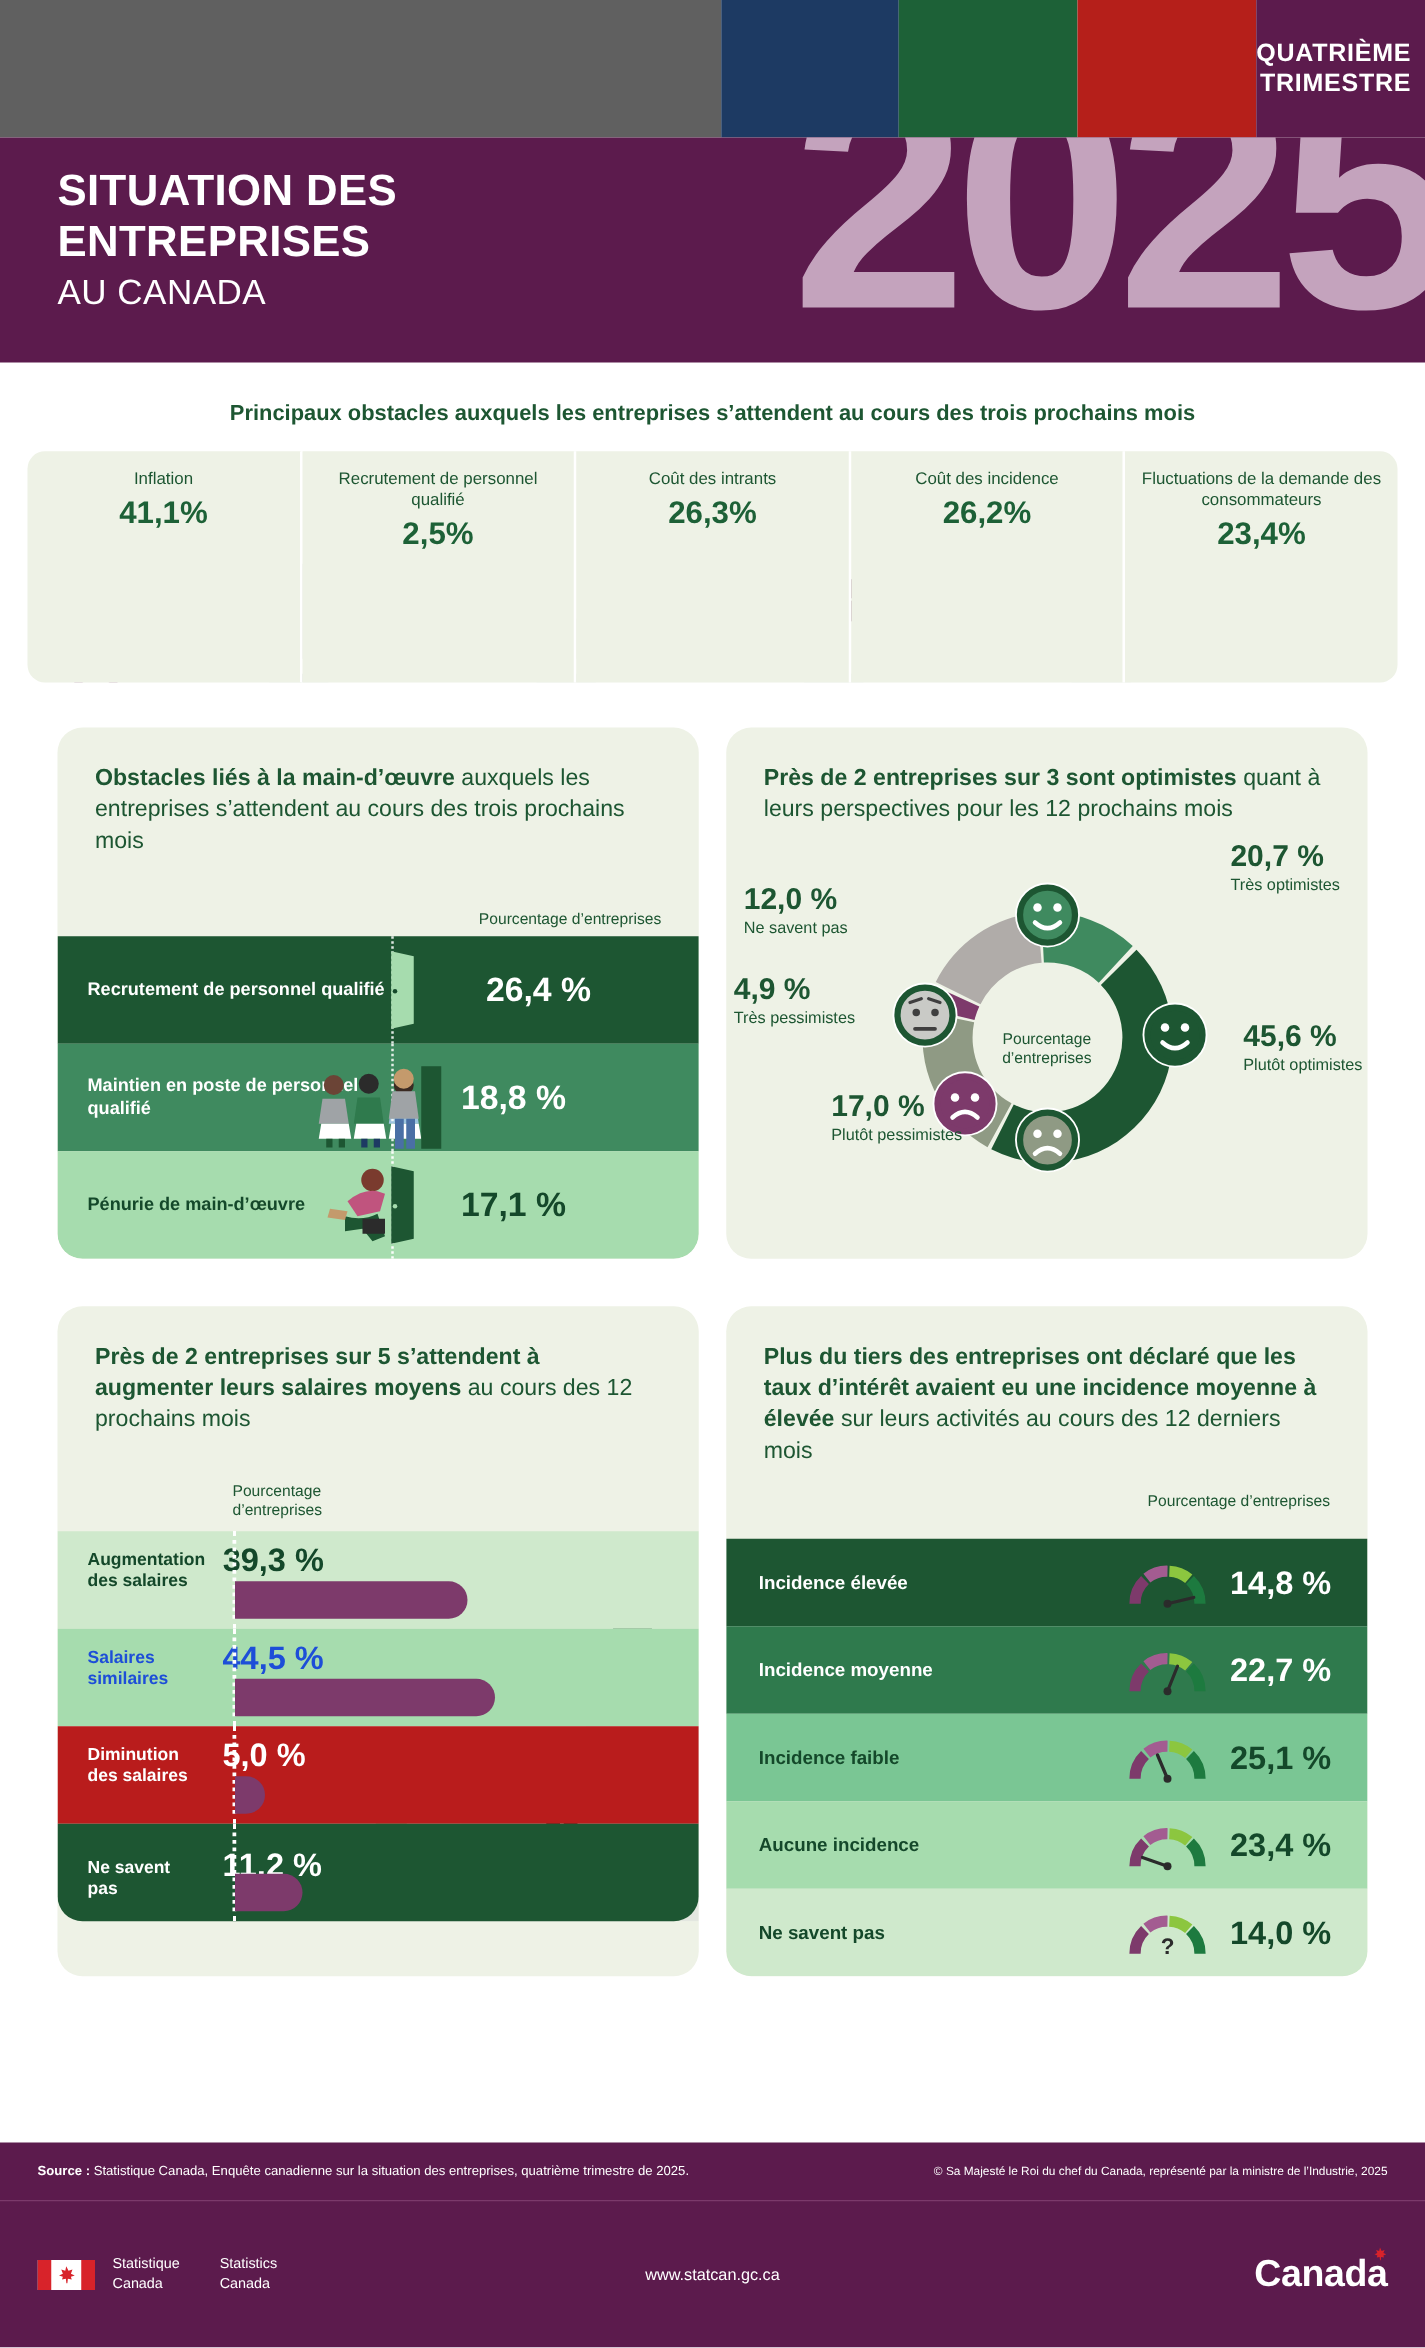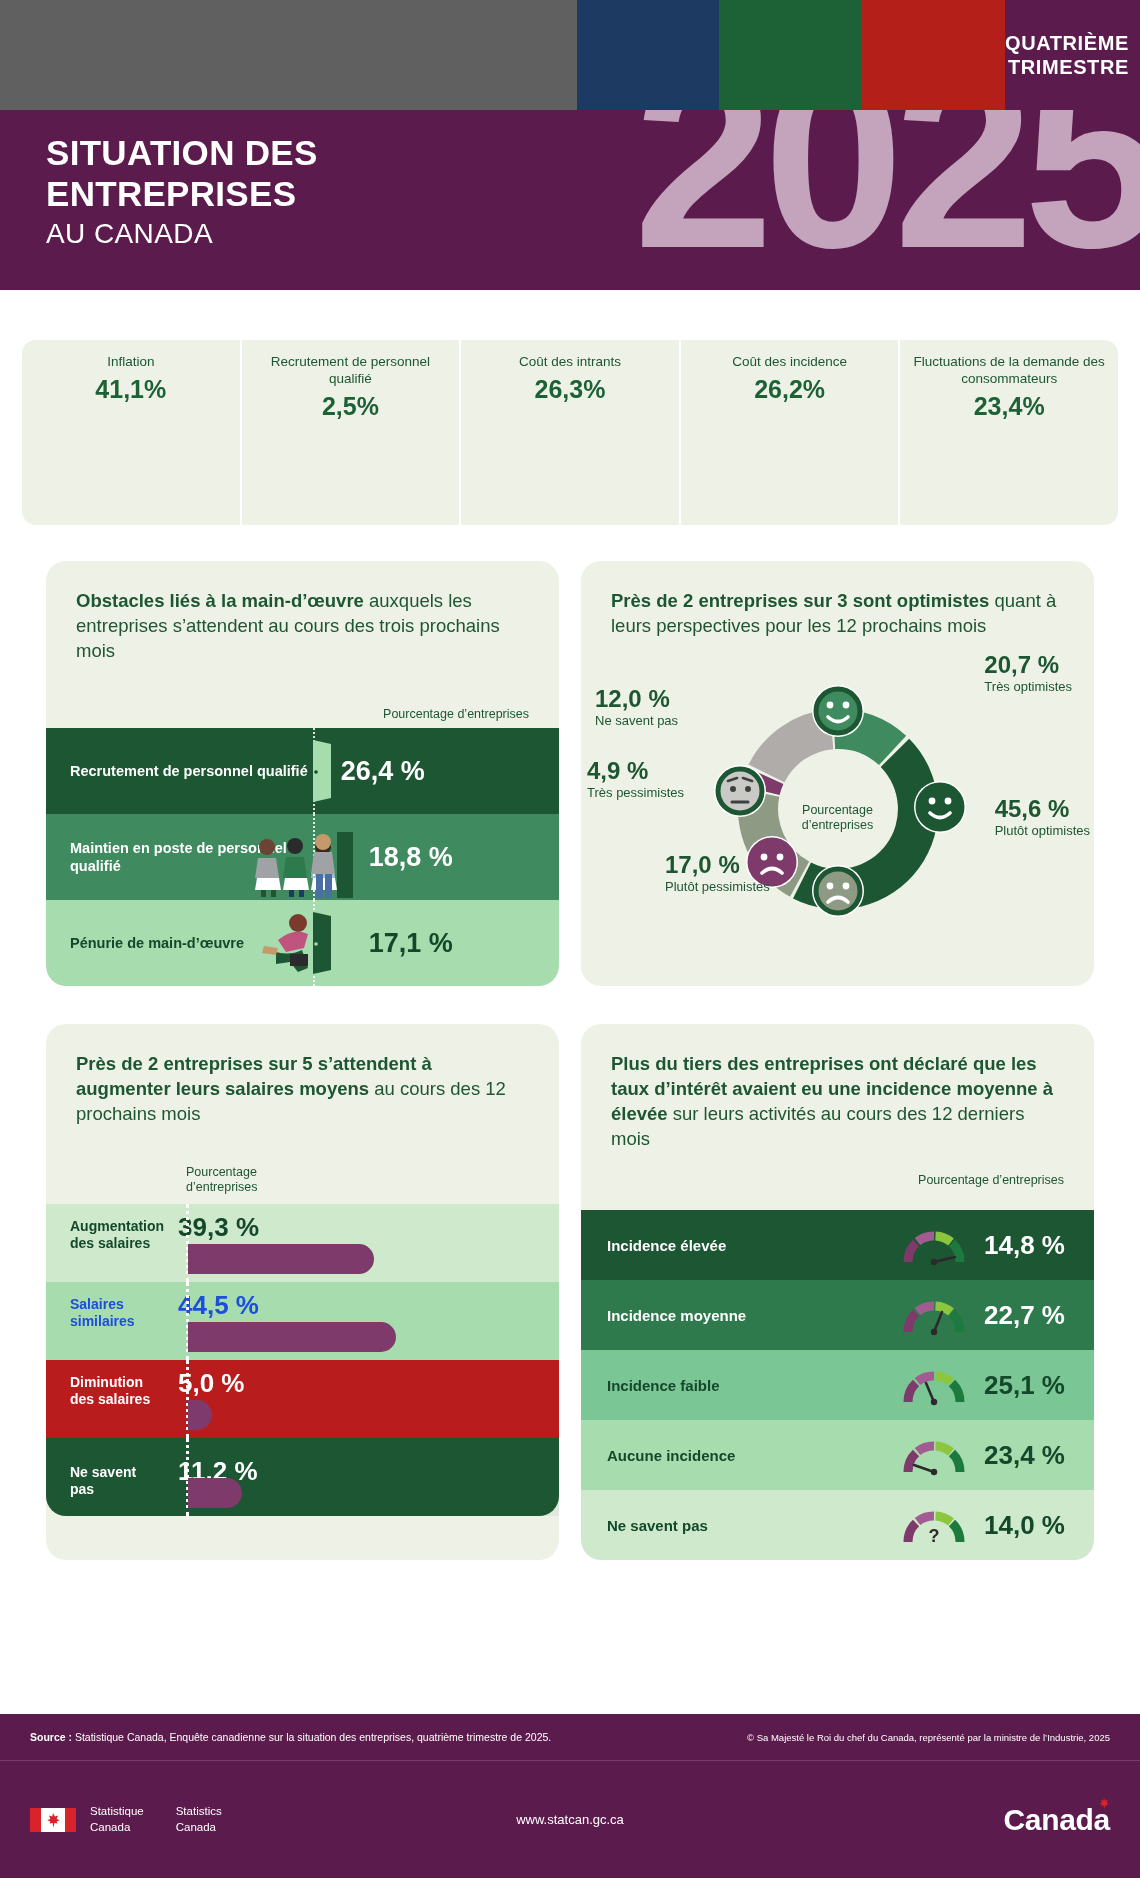--- a/index.html
+++ b/index.html
@@ -168,20 +168,21 @@
 <div class="header">
   <div class="year">2025</div>
   <div class="titlewrap">
     <div class="t1">SITUATION DES</div>
     <div class="t1">ENTREPRISES</div>
     <div class="t2">AU CANADA</div>
   </div>
 </div>
 
 <div class="hurdle-section">
+  <div class="hurdle-title">Principaux obstacles auxquels les entreprises s’attendent au cours des trois prochains mois</div>
 
   <div class="hurdle-area">
 
     <svg class="hurdle-bars" viewBox="0 0 1096 185" preserveAspectRatio="none">
 
       <rect x="18" y="88" width="198" height="78" fill="#5c1b4d"></rect>
       <rect x="216" y="90" width="10" height="76" fill="#f2f2f0"></rect>
 
       <rect x="232" y="132" width="198" height="34" fill="#8e5480"></rect>
       <rect x="430" y="134" width="10" height="32" fill="#f2f2f0"></rect>
@@ -256,21 +257,21 @@
     </div>
     <div class="axis-note" style="margin-top:34px">Pourcentage d’entreprises</div>
 
     <div class="lrow d1">
       <div class="name">Recrutement de personnel qualifié</div>
       <div class="dotline"></div>
       <svg class="door" viewBox="0 0 22 66">
         <polygon points="2,2 20,6 20,60 2,64" fill="#a6dcae"></polygon>
         <circle cx="5" cy="34" r="1.8" fill="#14482a"></circle>
       </svg>
-      <div class="pct" style="padding-left:28px">26,4 %</div>
+      <div class="pct" style="padding-left:76px">26,4 %</div>
     </div>
 
     <div class="lrow d2">
       <div class="name">Maintien en poste de personnel qualifié</div>
       <svg style="position:absolute;left:40%;bottom:2px;width:92px;height:64px" viewBox="0 0 92 64">
         <g>
           <circle cx="16" cy="13" r="8" fill="#6b4436"></circle>
             <path d="M7 24 h18 l3 20 h-24z" fill="#9fa3a6"></path>
             <path d="M6 44 h22 l2 12 h-26z" fill="#fff"></path>
           <rect x="10" y="56" width="5" height="7" fill="#1d5632"></rect>

